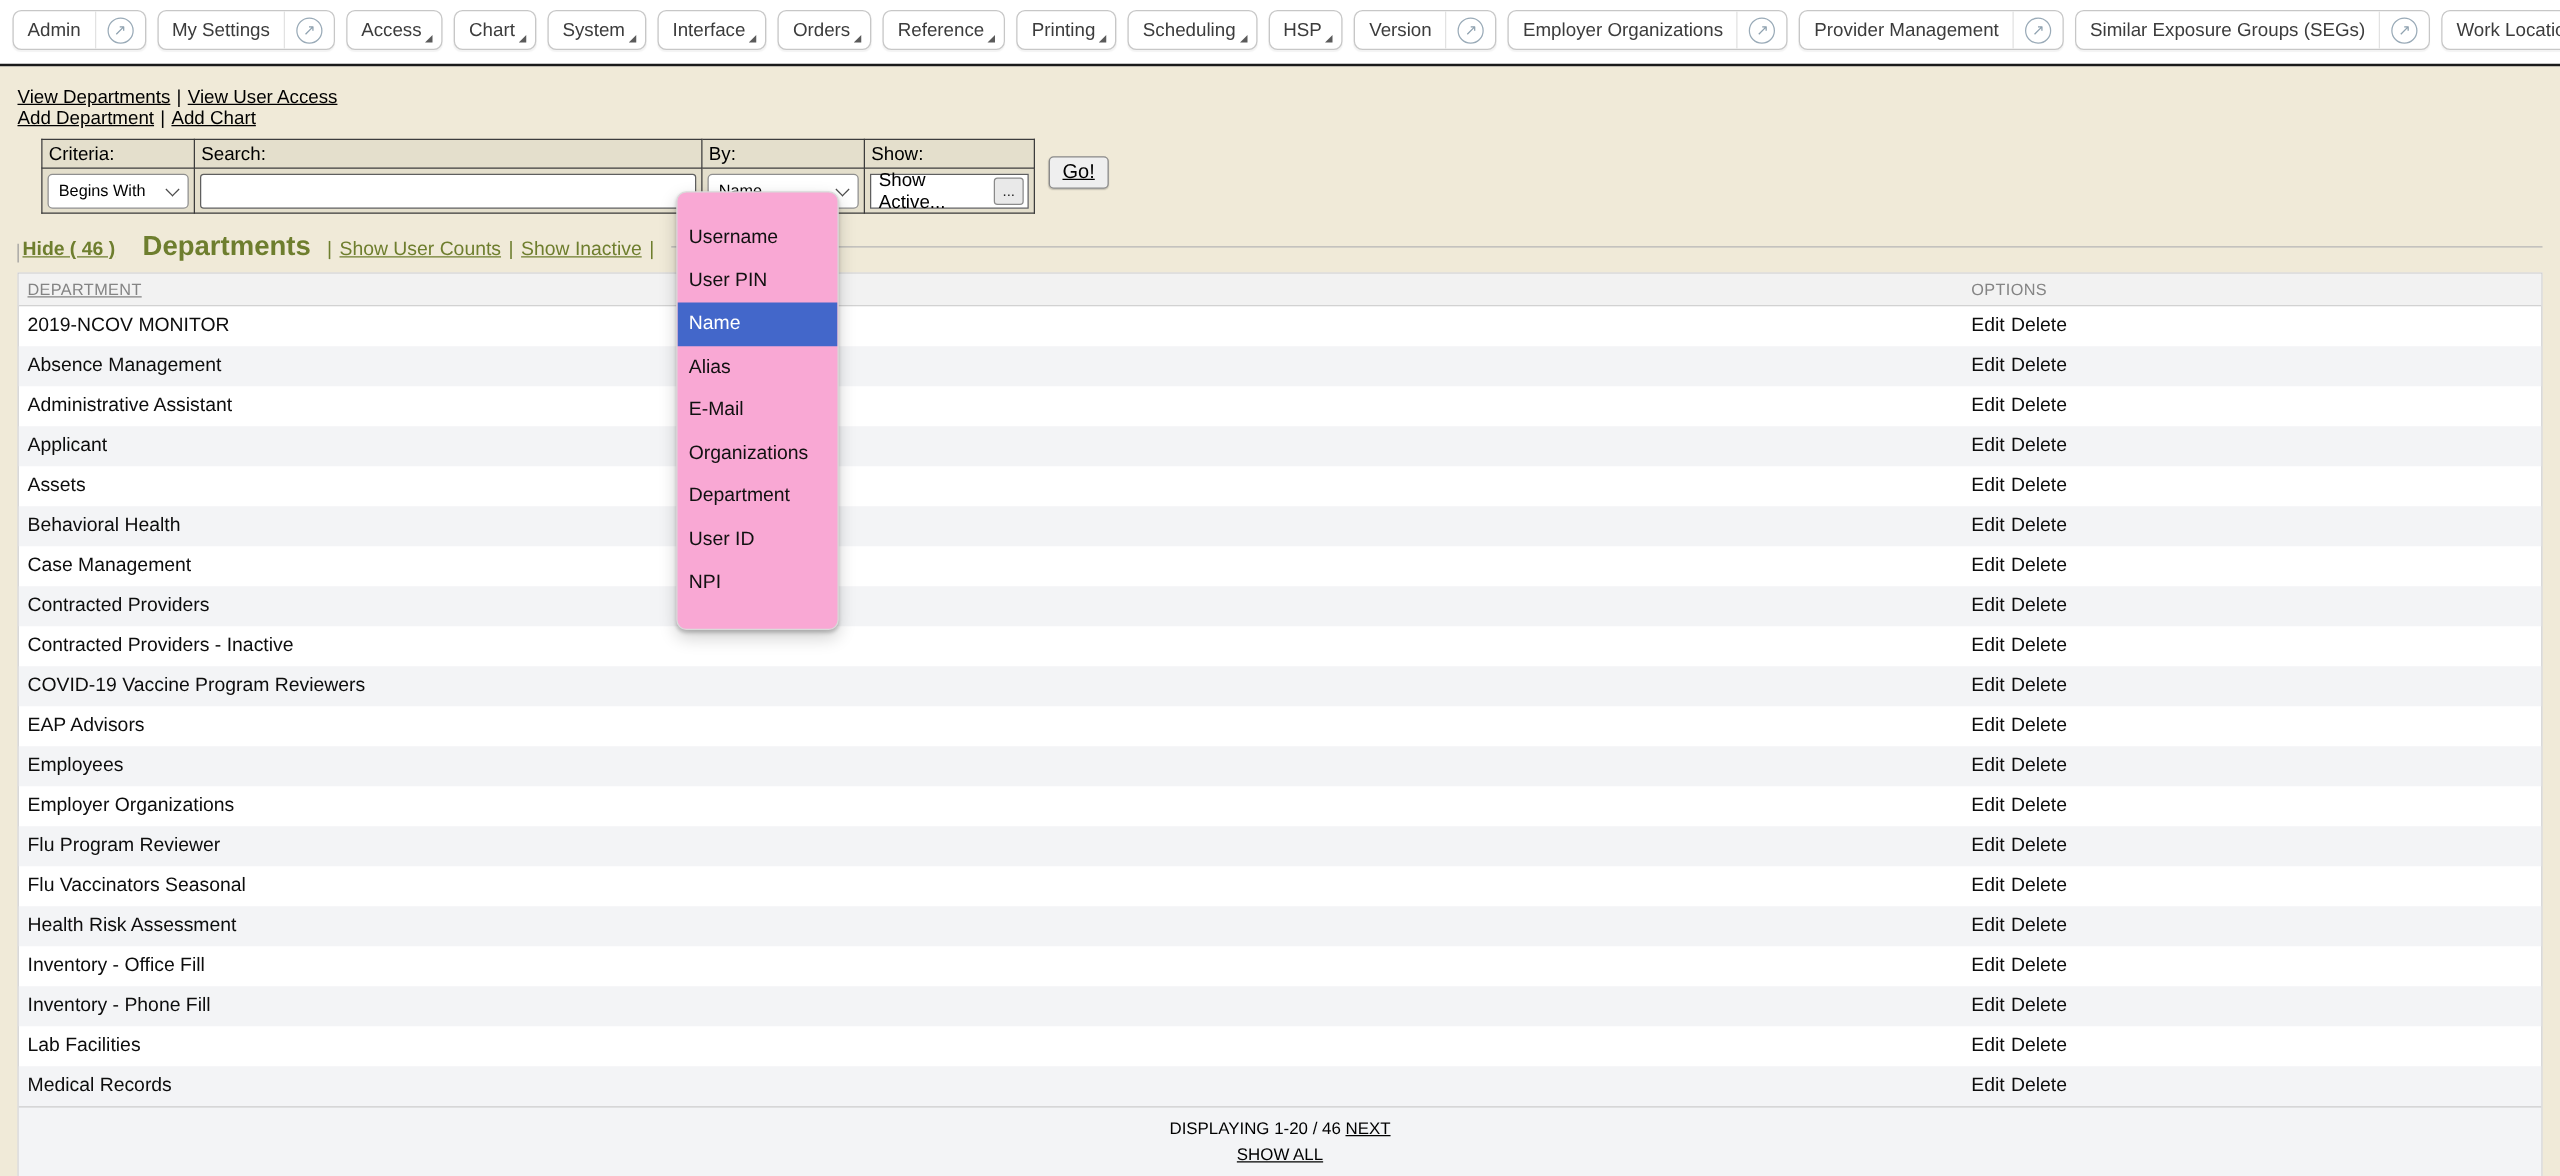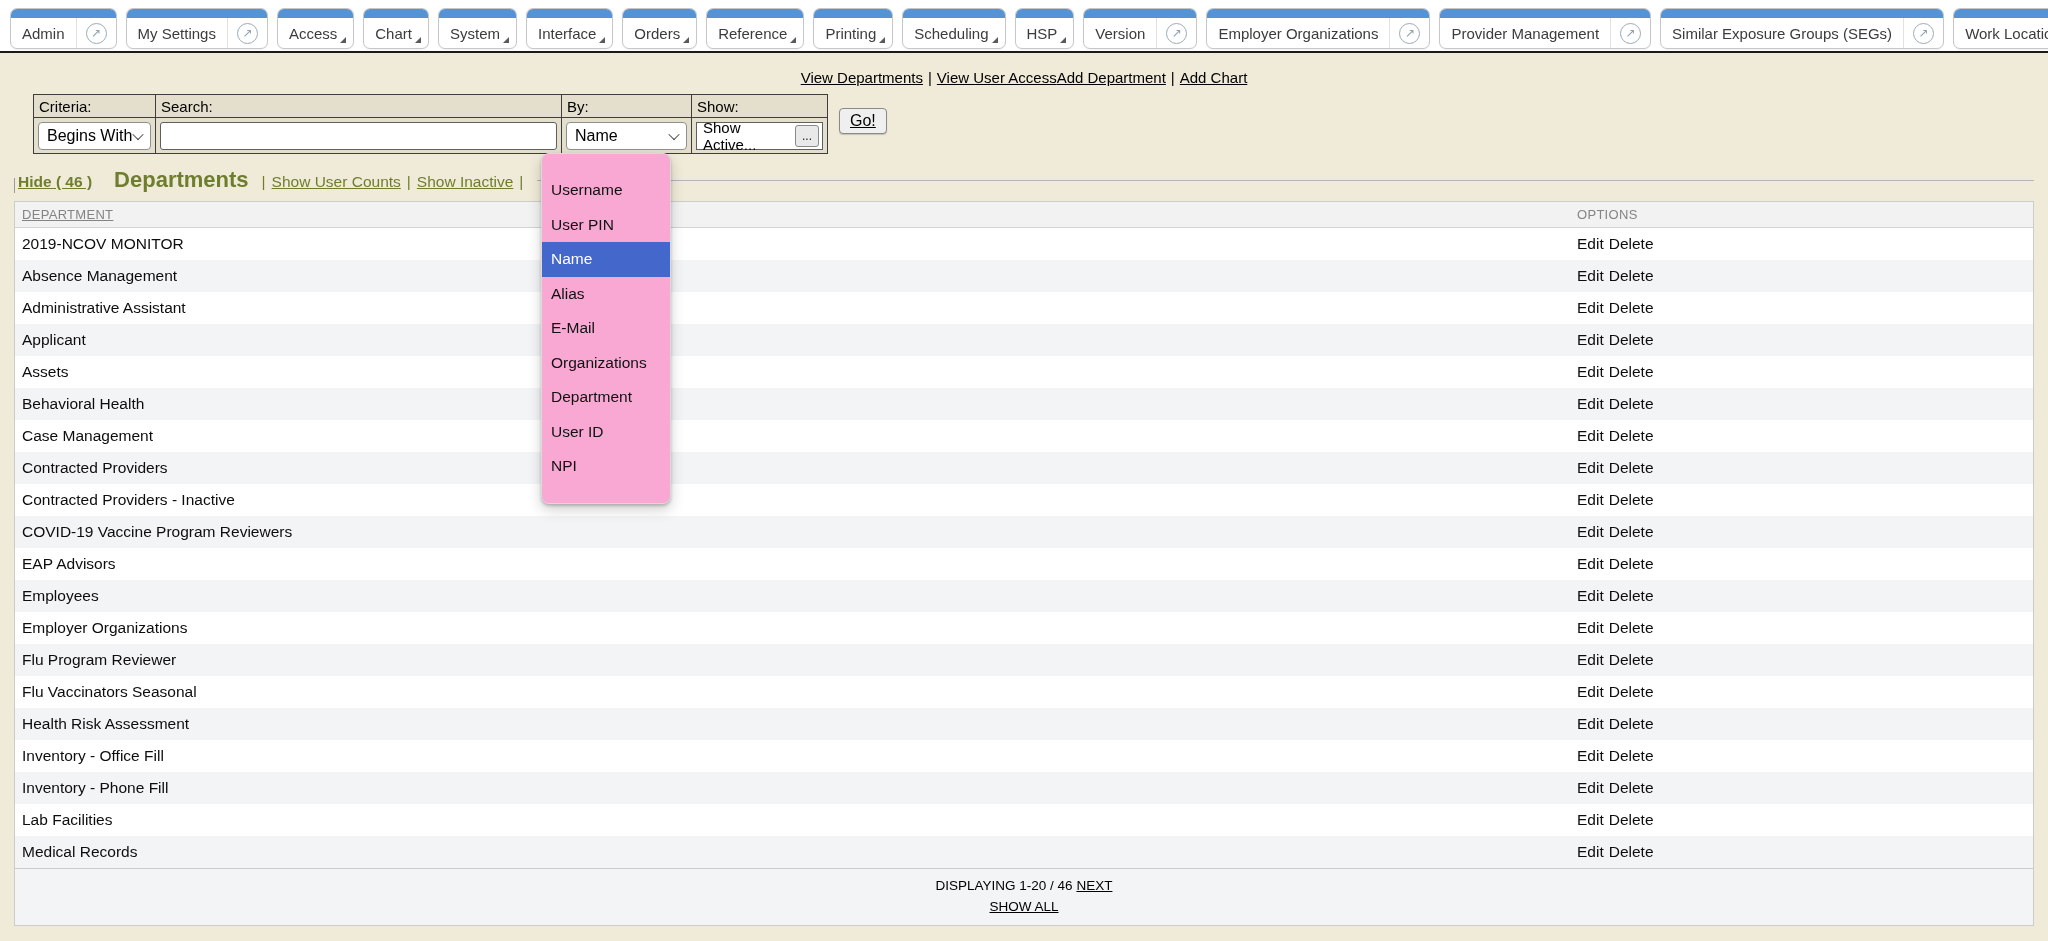--- a/index.html
+++ b/index.html
@@ -16,21 +16,21 @@
   .nav {
     background:#fff;
     border-bottom:2px solid #1a1a1a;
     height:53px;
     display:flex;
     align-items:flex-start;
     gap:9px;
     padding:8px 0 0 10px;
   }
   .tab {
-    display:flex; flex-direction:column;
+    display:flex; flex-direction:row;
     border:1px solid #c7c7c7; border-radius:7px;
     overflow:hidden; background:#fff; cursor:pointer;
     box-shadow:0 1px 1px rgba(0,0,0,.05);
   }
   .tab-cap { height:9px; background:#5693d4; }
   .tab-body { display:flex; align-items:center; height:30px; }
   .tab-label { padding:0 11px; font-size:15px; color:#3c3c3c; white-space:nowrap; }
   .tab-body.menu .tab-label { padding-right:3px; }
   .tab-divider { width:1px; height:30px; background:#e2e2e2; }
   .tab-ext { padding:0 9px; display:flex; align-items:center; }
@@ -42,37 +42,37 @@
   .menu-caret {
     width:0; height:0;
     border-left:6px solid transparent;
     border-bottom:6px solid #5a5a5a;
     align-self:flex-end;
     margin:0 7px 5px 0;
   }
 
   
   .linkbar {
-    display:flex; justify-content:center;
-    margin:16px 14px 8px; font-size:15px;
+    display:flex; justify-content:space-between;
+    margin:16px 14px 8px; font-size:15px;flex-direction:column;
   }
   .lk { color:#000; text-decoration:underline; cursor:pointer; }
   .sep { margin:0 5px; }
 
   
   .search-wrap { display:flex; align-items:flex-start; margin-left:33px; }
   table.criteria { border-collapse:collapse; }
   .criteria td { border:1px solid #3d3d3d; background:#e4dfcc; vertical-align:middle; }
   .criteria td.hd { font-size:15px; padding:2px 5px; height:23px; }
   .criteria td.ct { padding:3px 4px; height:36px; }
   .w-crit { width:122px; } .w-search { width:406px; } .w-by { width:130px; } .w-show { width:136px; }
   .fake-select {
     background:#fff; border:1px solid #8f8f8f; border-radius:4px;
     height:28px; display:flex; align-items:center; justify-content:space-between;
-    padding:0 8px; font-size:16px; cursor:pointer;
+    padding:0 8px; font-size:13px; cursor:pointer;
   }
   .chev {
     width:8px; height:8px;
     border-right:1.7px solid #4c4c4c; border-bottom:1.7px solid #4c4c4c;
     transform:rotate(45deg) translate(-1px,-1px);
   }
   input.search-input {
     width:100%; height:28px; border:1px solid #5f5f5f; border-radius:3px;
     font-size:15px; padding:0 6px; background:#fff;
     font-family:"Liberation Sans", sans-serif;

